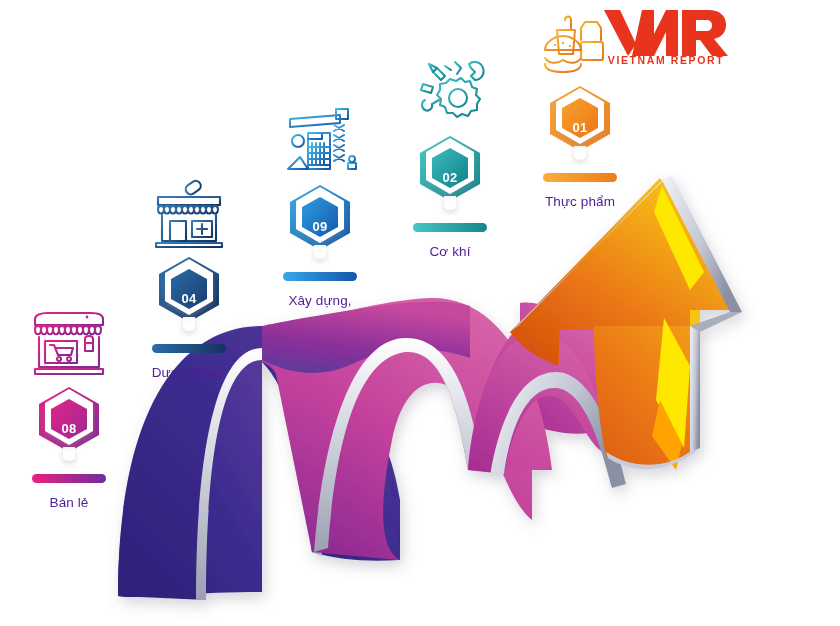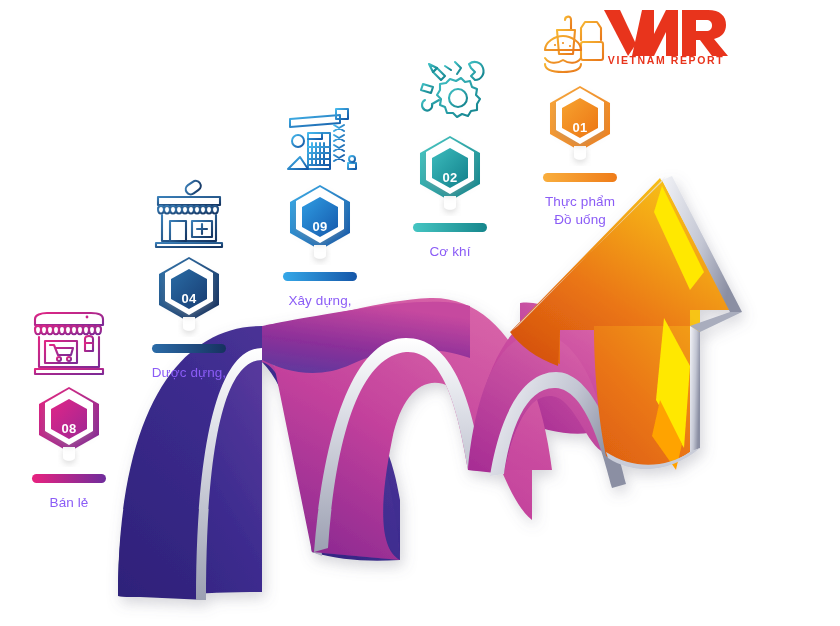--- a/index.html
+++ b/index.html
@@ -22,21 +22,21 @@
   .step .icon-wrap svg{display:block;}
   .badge{position:relative;width:80px;height:88px;margin:6px auto 0;}
   .badge svg{position:absolute;left:0;top:0;}
   .badge .num{
     position:absolute;left:0;top:24px;width:80px;text-align:center;
     font-size:13px;font-weight:bold;color:#ffffff;letter-spacing:.3px;
     z-index:5;pointer-events:none;margin-top:12px;
   }
   .bar{width:74px;height:9px;border-radius:5px;margin:1px auto 0;}
   .caption{
-    margin-top:11px;font-size:13.5px;line-height:18px;color:#8b5cf6;
+    margin-top:11px;font-size:13.5px;line-height:18px;color:#4c1d95;
     letter-spacing:.1px;
   }
 
   
   #step-01{left:505px;top:2px;}
   #step-02{left:375px;top:52px;}
   #step-03{left:245px;top:101px;}
   #step-04{left:114px;top:173px;}
   #step-05{left:-6px;top:303px;}
 
@@ -278,21 +278,20 @@
         <path d="M40 2 L70 19 L70 50 L40 67 L10 50 L10 19 Z" fill="url(#hexOut1)"></path>
         <path d="M34 62 L46 62 L46 72 C46 77 34 77 34 72 Z" fill="#ffffff" filter="url(#bsh1)"></path>
         <path d="M40 4 L64 18 L64 46 L40 60 L16 46 L16 18 Z" fill="#ffffff" filter="url(#bsh1)"></path>
         <path d="M40 14 L58 24 L58 44 L40 54 L22 44 L22 24 Z" fill="url(#hexIn1)"></path>
       </svg>
       <div class="num">01</div>
     </div>
     <div class="bar" style="background:linear-gradient(90deg,#f9ae3d,#ef7c19);"></div>
     <div class="caption">
       <div>Thực phẩm</div>
-      <div>Đồ uống</div>
     </div>
   </div>
 
   <div class="step" id="step-02">
     <div class="icon-wrap">
       <svg width="82" height="72" viewBox="0 0 82 72" fill="none" stroke="#2399a0" stroke-width="2.1" stroke-linejoin="round" stroke-linecap="round">
         <defs>
             <linearGradient id="gearG" x1="0" y1="0" x2="1" y2="1">
           <stop offset="0%" stop-color="#3fc0c4"></stop>
               <stop offset="100%" stop-color="#117f8a"></stop>

